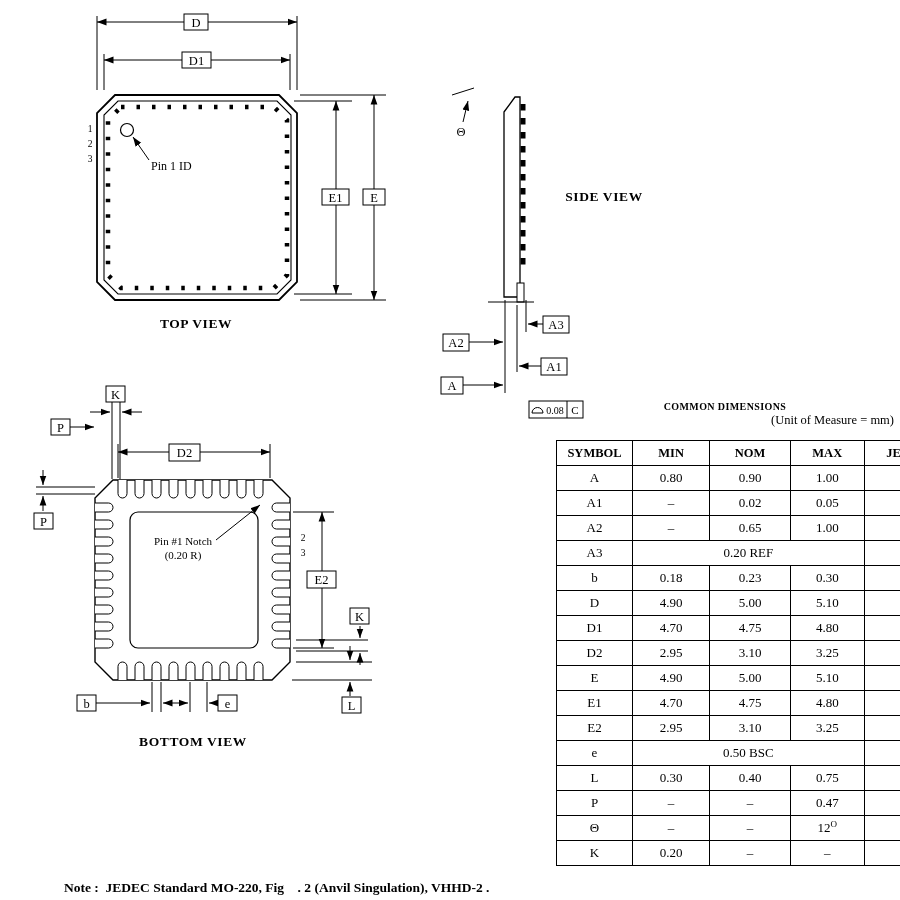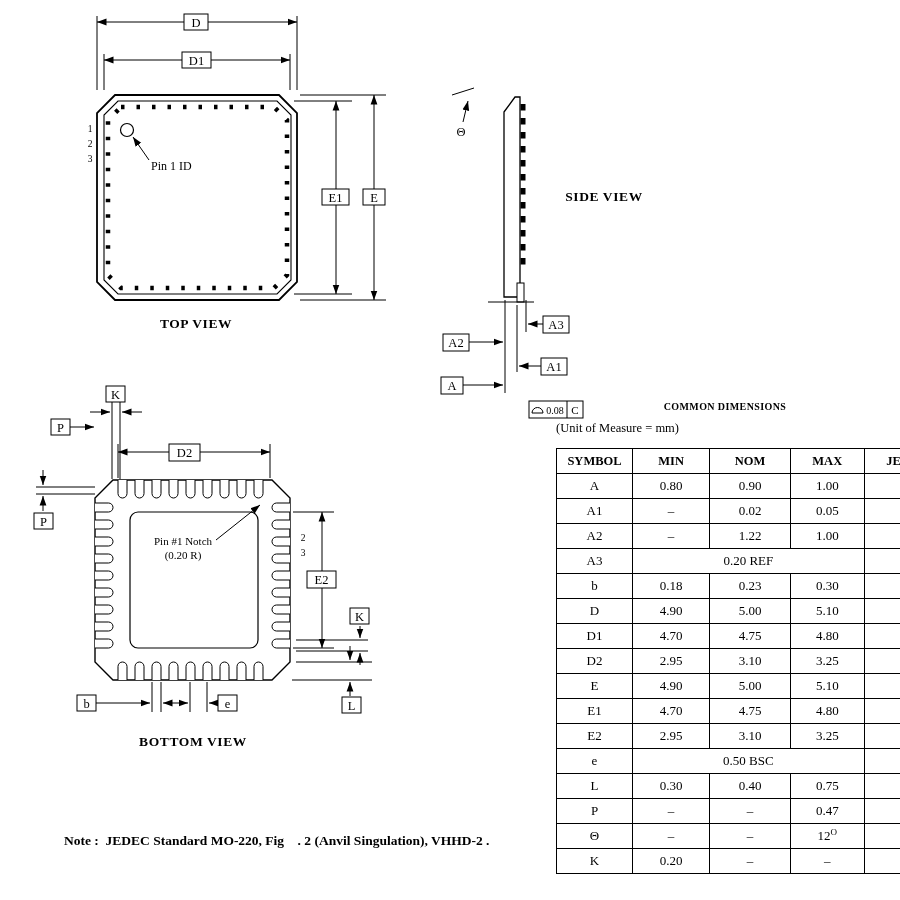--- a/index.html
+++ b/index.html
@@ -12,28 +12,28 @@
   .out2 { stroke:#000; stroke-width:1.1; fill:none; }
   .serr { stroke:#000; stroke-width:4.5; fill:none; stroke-dasharray:3.5 12; }
   .serrv{ stroke:#000; stroke-width:5; fill:none; stroke-dasharray:6.5 7.5; }
   .lbox { fill:#fff; stroke:#000; stroke-width:1; }
   .lbl  { font-size:12.5px; text-anchor:middle; }
   .cap  { font-size:13.5px; font-weight:bold; text-anchor:middle; letter-spacing:.6px; }
   .sm   { font-size:9.5px; text-anchor:middle; }
   .ann  { font-size:11px; text-anchor:middle; }
   #dims { position:absolute; left:556px; top:401px; width:338px; }
   #dims .ttl { font-size:10px; font-weight:bold; text-align:center; letter-spacing:.4px; }
-  #dims .sub { font-size:12.5px; text-align:left; margin-top:9px; }
+  #dims .sub { font-size:12.5px; text-align:right; margin-top:1px; }
   #dims table { border-collapse:collapse; width:394px; margin-top:12px; }
   #dims th, #dims td { border:1px solid #000; height:25px; text-align:center; font-size:13px; padding:0 2px; }
   #dims th { font-size:12.5px; font-weight:bold; }
   #dims col.c-sym{width:65px} #dims col.c-min{width:66px} #dims col.c-nom{width:69px}
   #dims col.c-max{width:63px} #dims col.c-note{width:73px}
   .sup { font-size:9px; vertical-align:super; }
-  #note { position:absolute; left:64px; top:833px; font-size:13.5px; font-weight:bold; white-space:pre; }
+  #note { position:absolute; left:64px; top:880px; font-size:13.5px; font-weight:bold; white-space:pre; }
 </style>
 </head>
 <body>
 
 <svg id="canvas" width="900" height="900" viewBox="0 0 900 900">
   <defs>
     <marker id="mE" markerWidth="11" markerHeight="8" refX="9.5" refY="4" orient="auto" markerUnits="userSpaceOnUse">
       <path d="M0,0.6 L9.5,4 L0,7.4 Z" fill="#000"></path>
     </marker>
     <marker id="mS" markerWidth="11" markerHeight="8" refX="0.5" refY="4" orient="auto" markerUnits="userSpaceOnUse">
@@ -312,21 +312,21 @@
       <tr>
         <td>A1</td>
         <td>–</td>
         <td>0.02</td>
         <td>0.05</td>
         <td></td>
       </tr>
       <tr>
         <td>A2</td>
         <td>–</td>
-        <td>1.22</td>
+        <td>0.65</td>
         <td>1.00</td>
         <td></td>
       </tr>
       <tr>
         <td>A3</td>
         <td colspan="3">0.20 REF</td>
         <td></td>
       </tr>
       <tr>
         <td>b</td>

